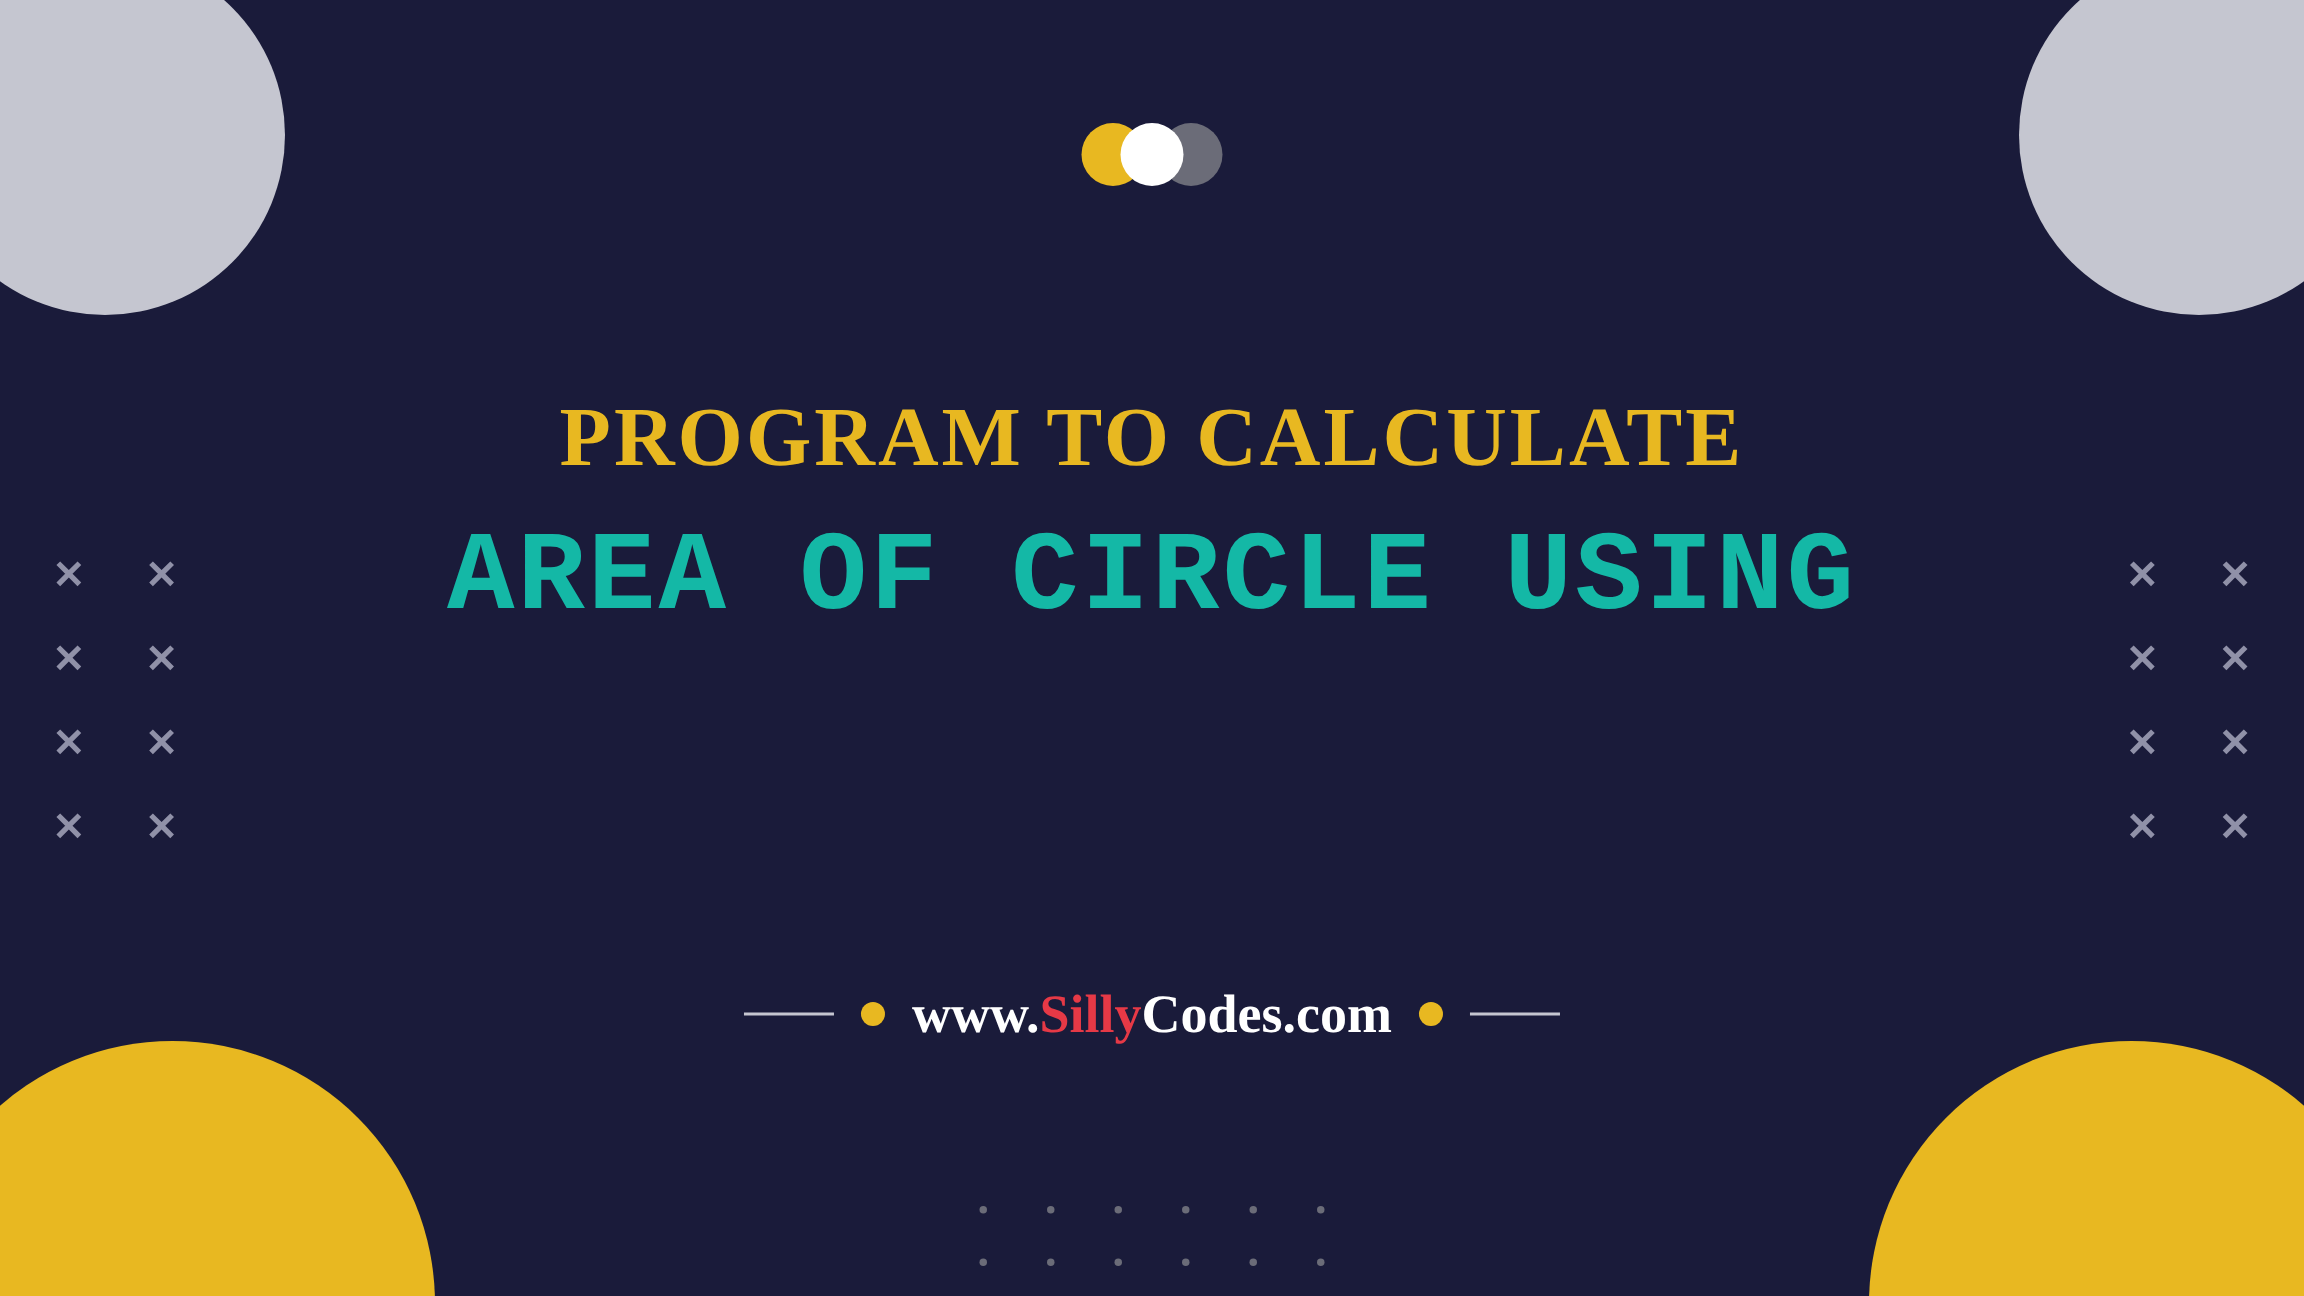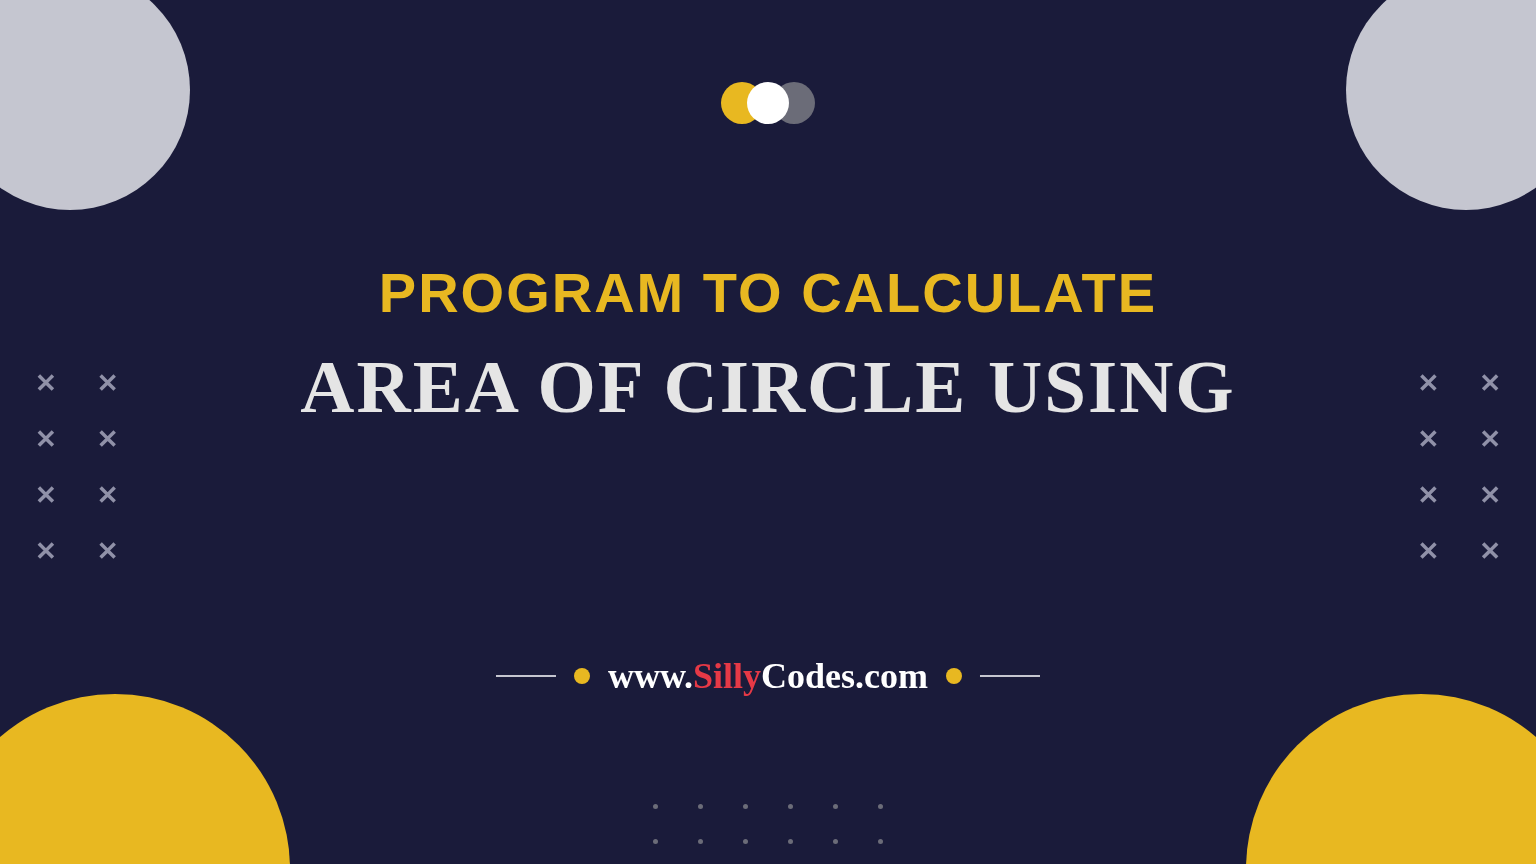--- a/index.html
+++ b/index.html
@@ -122,30 +122,30 @@
       top: 260px;
       left: 50%;
       transform: translateX(-50%);
       text-align: center;
       width: 100%;
     }
     .title-line1 {
       font-size: 56px;
       font-weight: 900;
       color: #e8b821;
-      font-family: Liberation Sans, sans-serif;
+      font-family: Liberation Serif, serif;
       letter-spacing: 2px;
       text-transform: uppercase;
       margin-bottom: 15px;
     }
     .title-line2, .title-line3 {
       font-size: 75px;
       font-weight: 900;
-      color: #e5e5e5;
-      font-family: Liberation Serif, serif;
+      color: #14b8a6;
+      font-family: Liberation Mono, monospace;
       letter-spacing: 2px;
       text-transform: uppercase;
       line-height: 1.25;
     }
     
     
     .url-section {
       position: absolute;
       top: 655px;
       left: 50%;

